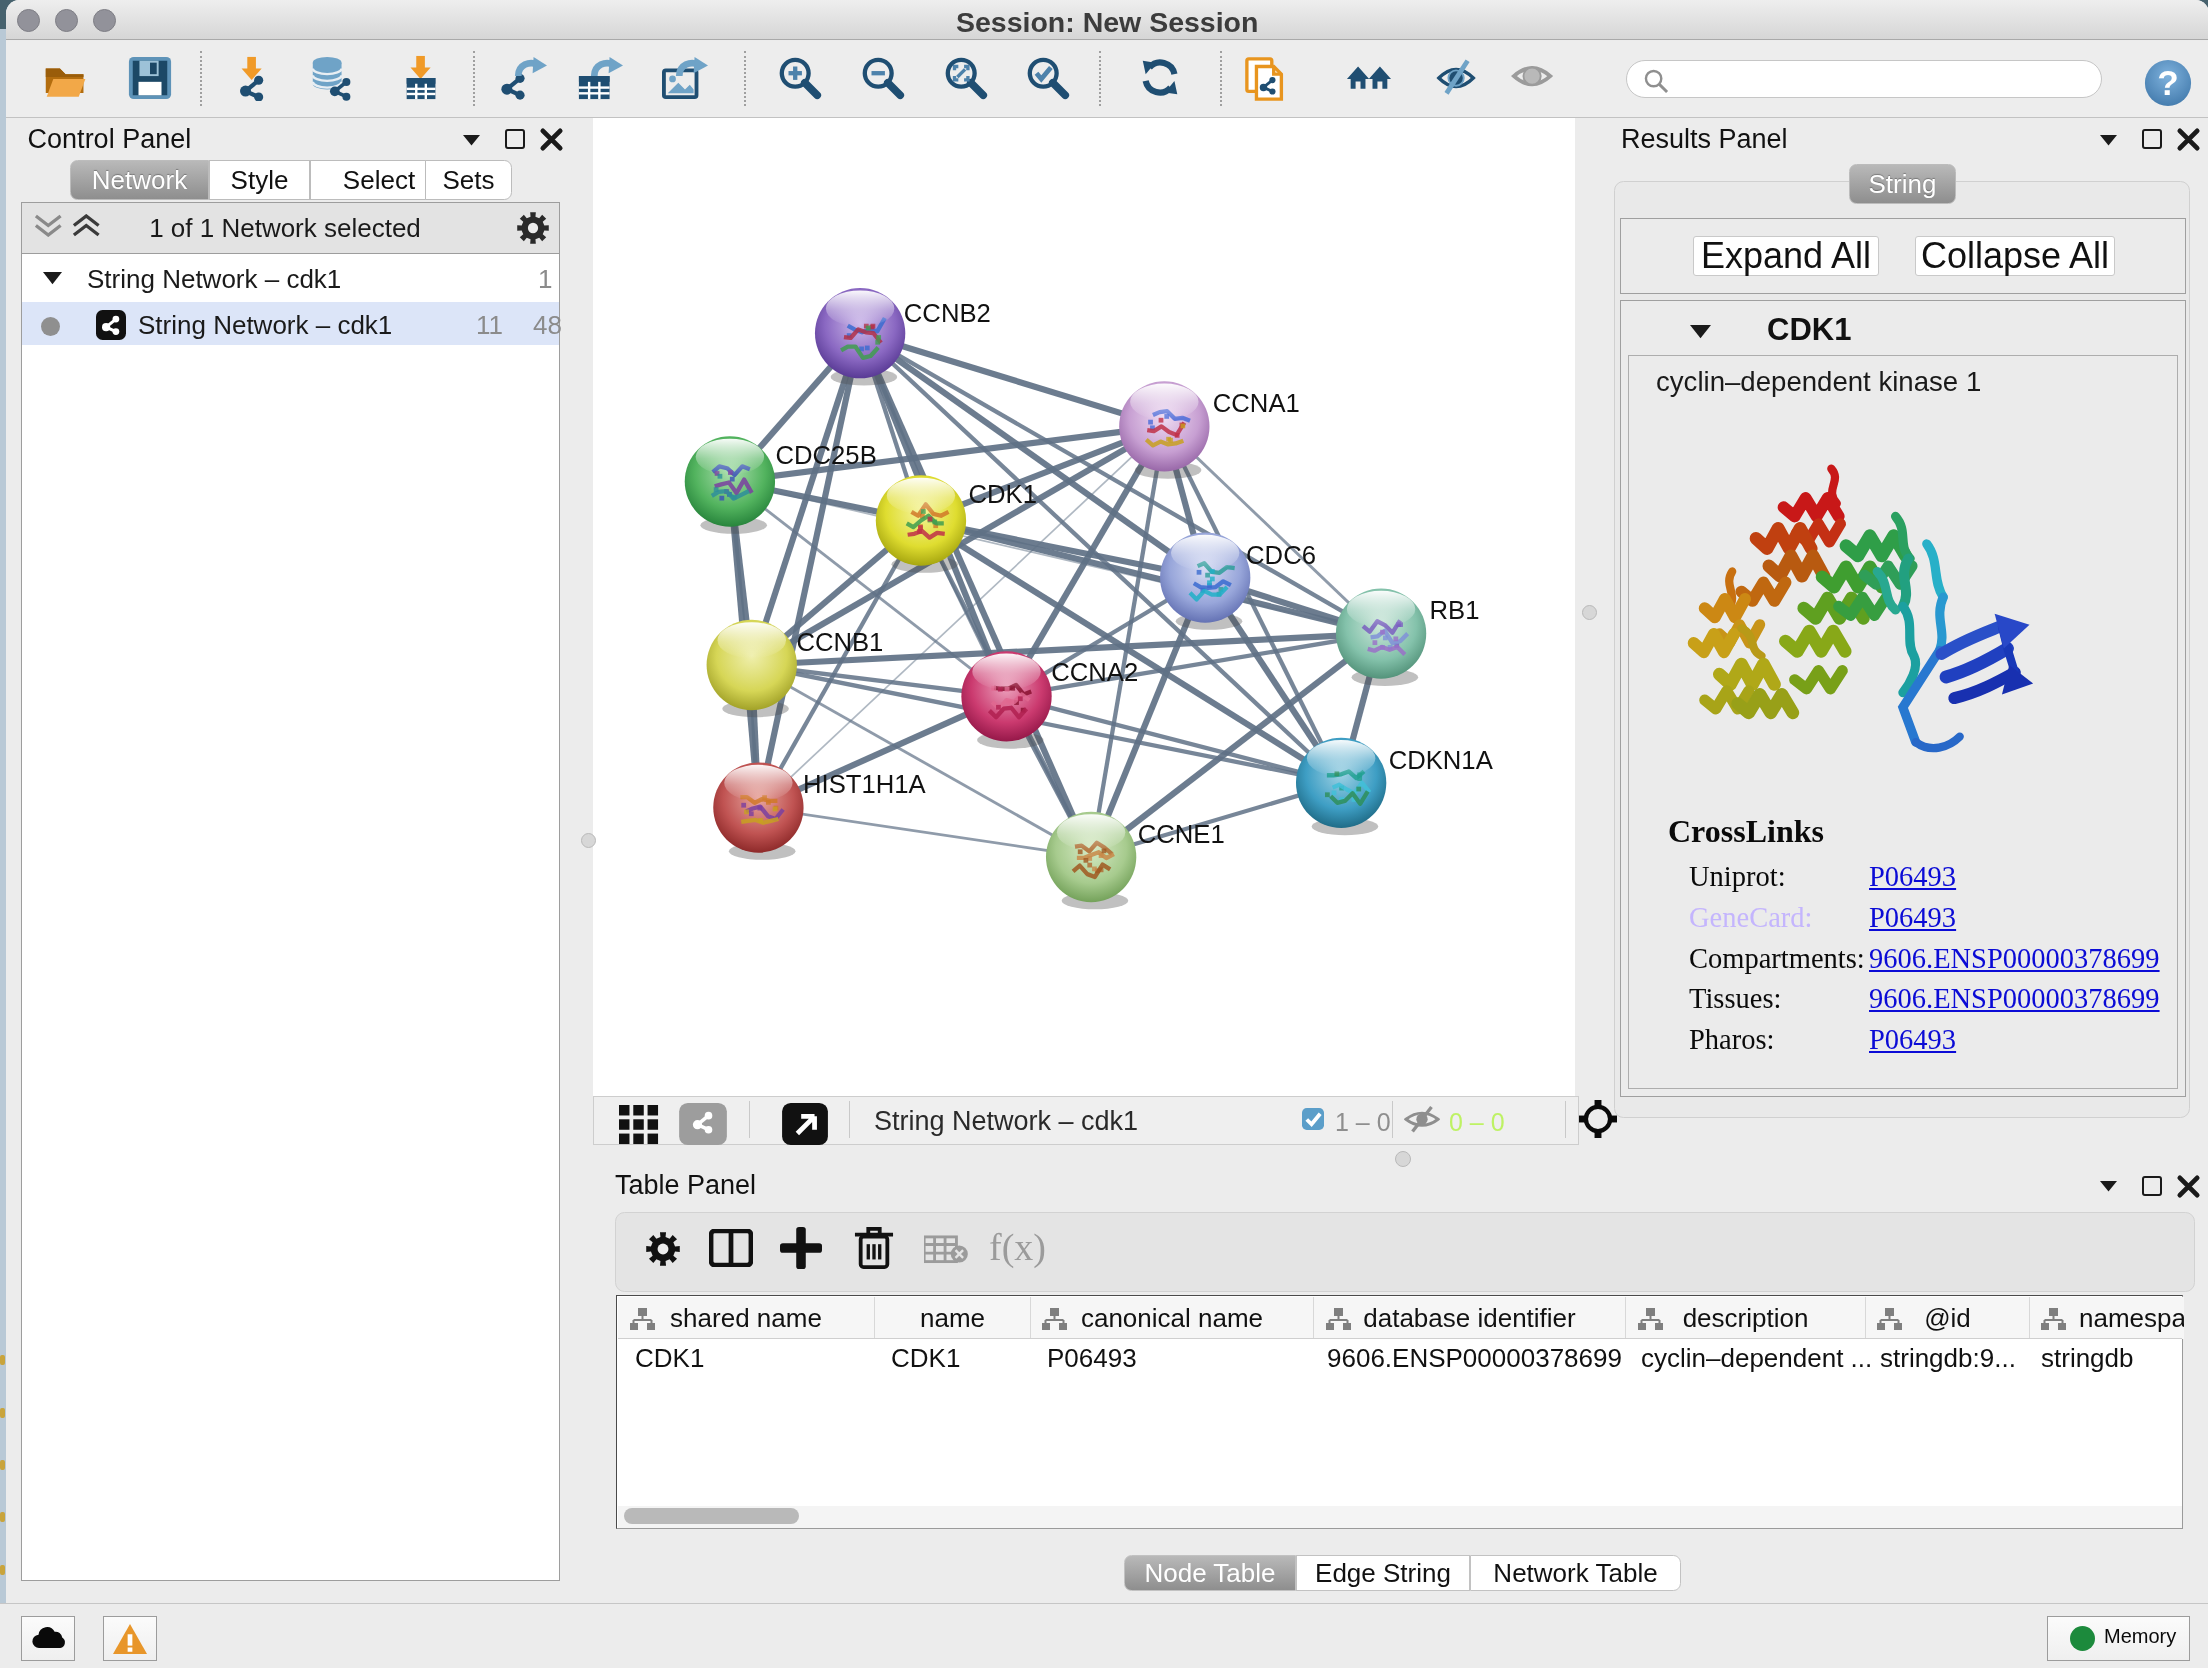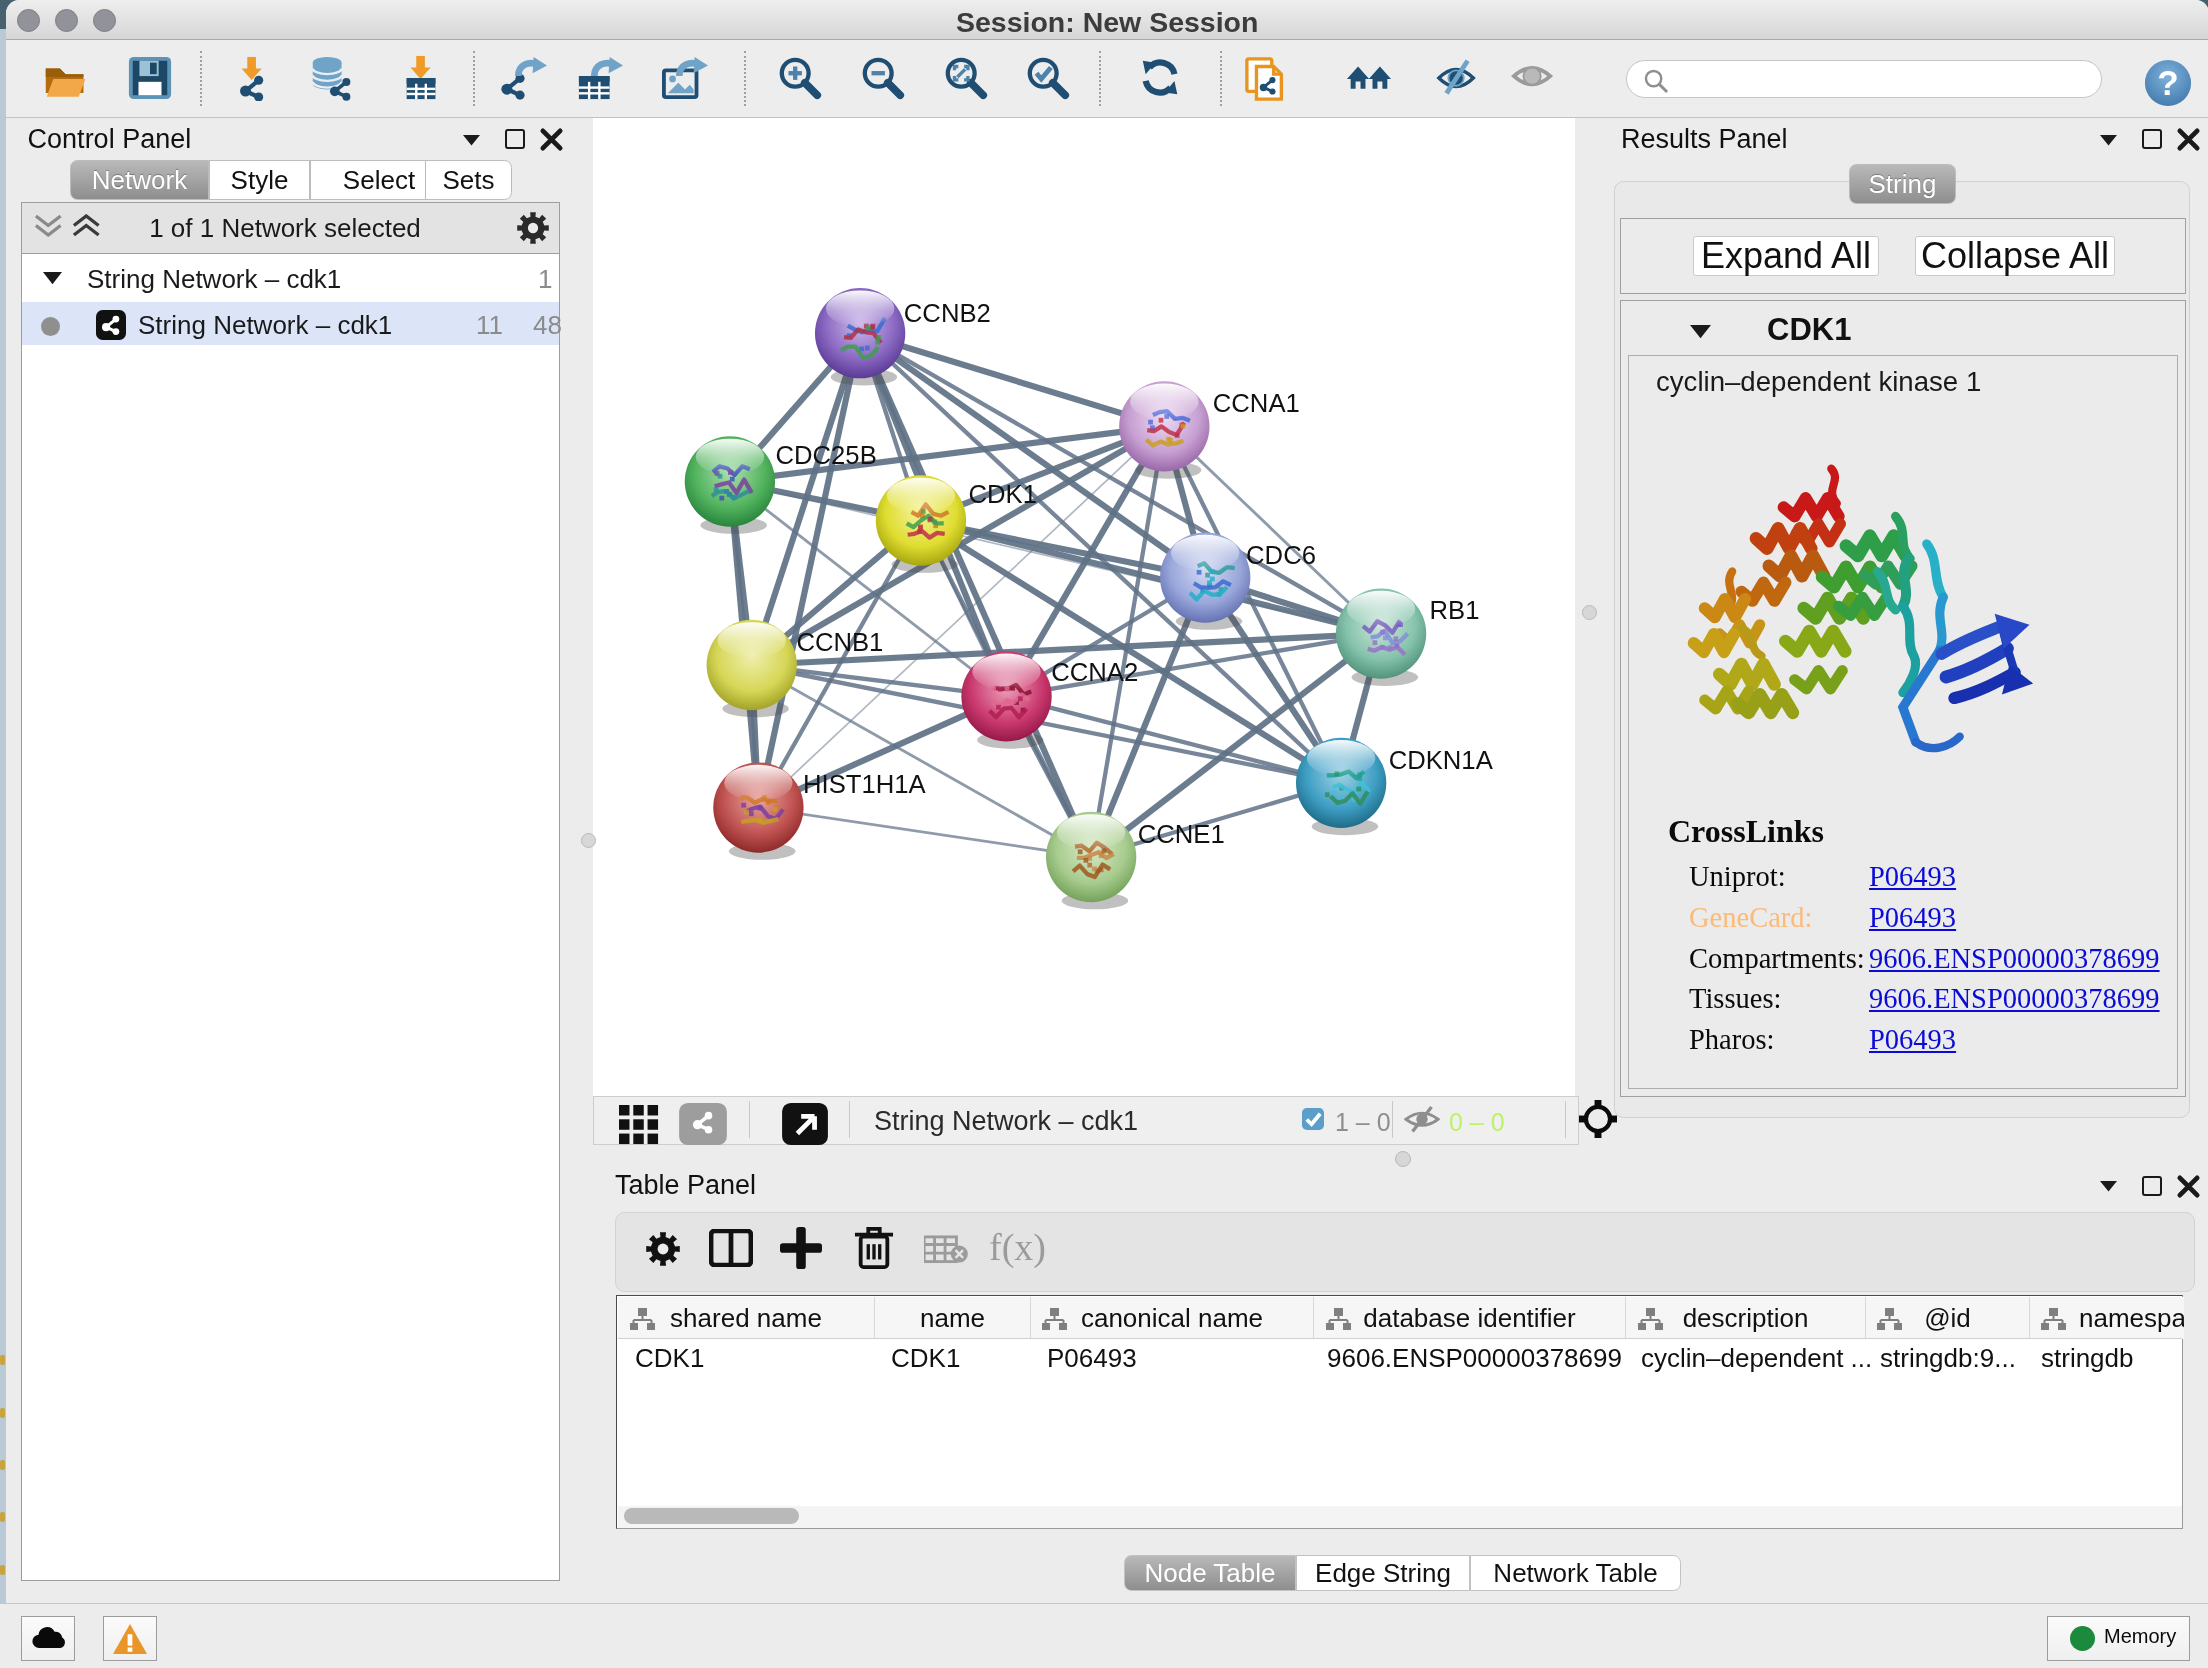--- a/index.html
+++ b/index.html
@@ -624,21 +624,21 @@
       <path d="M303 233 C328 226 350 214 370 202" stroke="#2040c0" stroke-width="14"></path>
       <path d="M312 256 C338 250 360 238 378 228" stroke="#1830b0" stroke-width="13"></path>
       <path d="M364 178 L370 202 L378 228" stroke="#1838b8" stroke-width="9"></path>
       <path d="M356 164 L394 176 L366 202 Z" fill="#2848c8" stroke="none"></path>
       <path d="M372 220 L398 240 L364 252 Z" fill="#1830b0" stroke="none"></path>
     </g>
   </svg>
 <div class="abs serif" style="left:1668px;top:813px;font-size:32px;font-weight:bold;color:#0a0a0a">CrossLinks</div>
 <div class="abs serif" style="left:1689px;top:861px;font-size:28.5px;color:#0a0a0a">Uniprot:</div>
 <div class="abs serif link" style="left:1869px;top:861px;font-size:28.5px">P06493</div>
-<div class="abs serif" style="left:1689px;top:902px;font-size:28.5px;color:#fdba74">GeneCard:</div>
+<div class="abs serif" style="left:1689px;top:902px;font-size:28.5px;color:#c4b5fd">GeneCard:</div>
 <div class="abs serif link" style="left:1869px;top:902px;font-size:28.5px">P06493</div>
 <div class="abs serif" style="left:1689px;top:943px;font-size:28.5px;color:#0a0a0a">Compartments:</div>
 <div class="abs serif link" style="left:1869px;top:943px;font-size:28.5px">9606.ENSP00000378699</div>
 <div class="abs serif" style="left:1689px;top:983px;font-size:28.5px;color:#0a0a0a">Tissues:</div>
 <div class="abs serif link" style="left:1869px;top:983px;font-size:28.5px">9606.ENSP00000378699</div>
 <div class="abs serif" style="left:1689px;top:1024px;font-size:28.5px;color:#0a0a0a">Pharos:</div>
 <div class="abs serif link" style="left:1869px;top:1024px;font-size:28.5px">P06493</div>
 <div class="abs ptitle" style="left:615px;top:1170px">Table Panel</div>
 <svg class="abs" style="left:2100px;top:1181px" width="17" height="11.4" viewBox="0 0 18 12">
     <path d="M0 0 L18 0 L9 11 Z" fill="#1a1a1a"></path>

